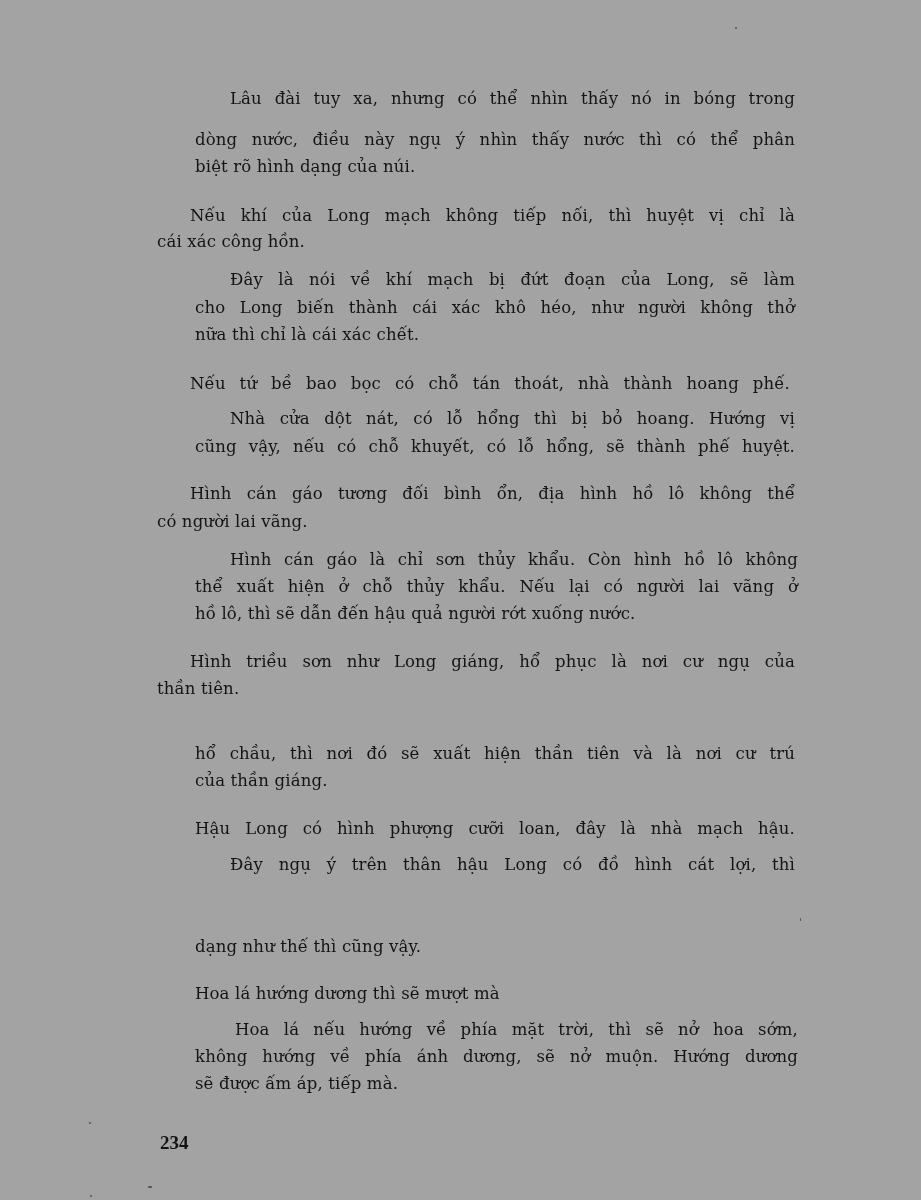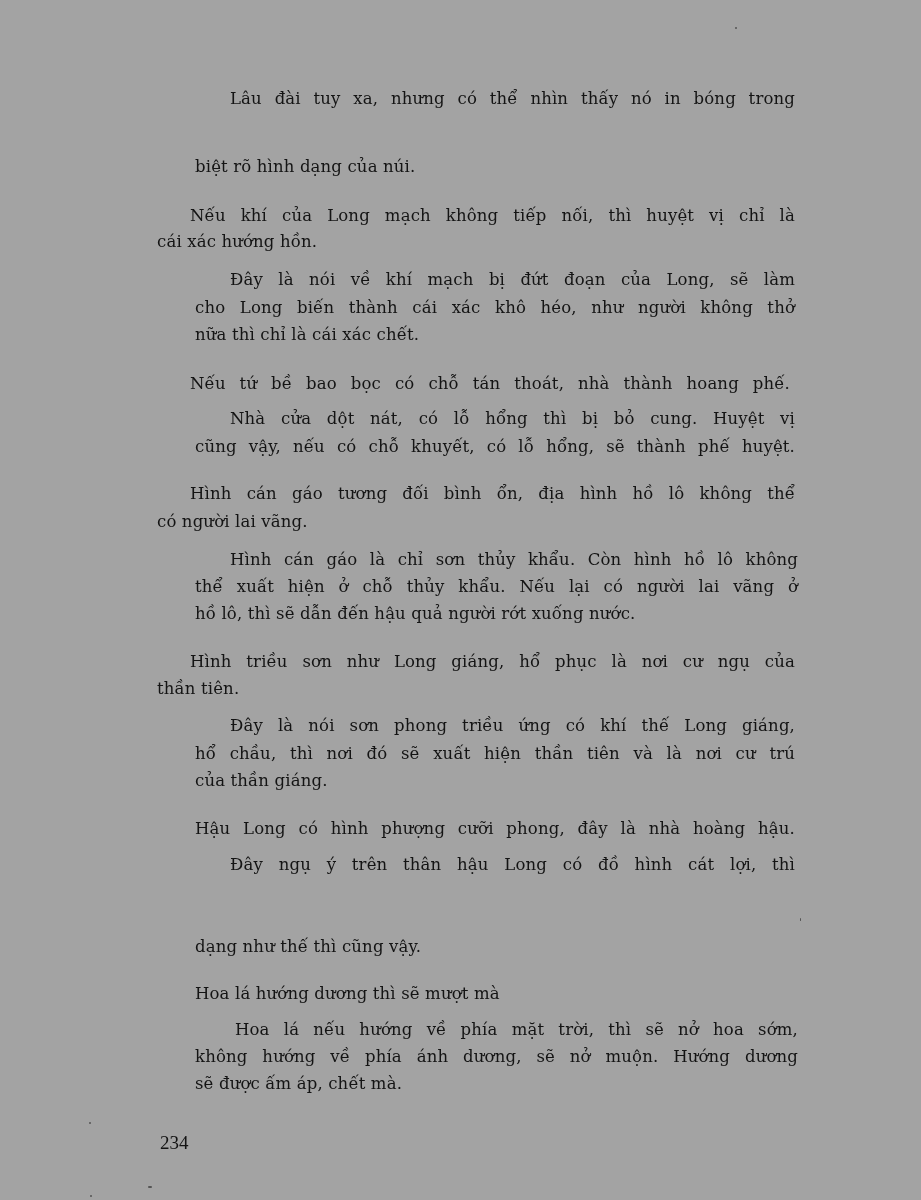--- a/index.html
+++ b/index.html
@@ -2,68 +2,68 @@
 <html><head>
 <meta charset="utf-8">
 <style>
   html, body { margin: 0; padding: 0; background: #ffffff; }
   body { width: 921px; height: 1200px; position: relative; overflow: hidden;
          font-family: "DejaVu Serif", "Liberation Serif", serif; color: #141414; }
   .page { position: absolute; left: 0; top: 0; width: 921px; height: 1200px; background: #a3a3a3; padding-left: 10px; }
   .line { position: absolute; white-space: nowrap; font-size: 16.5px; line-height: 20px;
           letter-spacing: 0.15px; }
   .just { text-align: justify; text-align-last: justify; }
-  .pnum { position: absolute; left: 160px; top: 1132px; font-size: 19px; font-weight: normal;
+  .pnum { position: absolute; left: 160px; top: 1132px; font-size: 19px; font-weight: bold;
           font-family: "Liberation Serif", serif; }
   .speck { position: absolute; width: 2px; height: 2px; background: #555; border-radius: 1px; }
 </style>
 </head>
 <body>
 
 <div class="page">
 
   <div class="line just" style="left:230px;top:89px;width:565px">Lâu đài tuy xa, nhưng có thể nhìn thấy nó in bóng trong</div>
+  <div class="line just" style="left:195px;top:130px;width:600px">dòng nước, điều này ngụ ý nhìn thấy nước thì có thể phân</div>
   <div class="line" style="left:195px;top:157px">biệt rõ hình dạng của núi.</div>
 
   <div class="line just" style="left:190px;top:206px;width:605px">Nếu khí của Long mạch không tiếp nối, thì huyệt vị chỉ là</div>
-  <div class="line" style="left:157px;top:232px">cái xác hướng hồn.</div>
+  <div class="line" style="left:157px;top:232px">cái xác công hồn.</div>
 
   <div class="line just" style="left:230px;top:270px;width:565px">Đây là nói về khí mạch bị đứt đoạn của Long, sẽ làm</div>
   <div class="line just" style="left:195px;top:298px;width:600px">cho Long biến thành cái xác khô héo, như người không thở</div>
   <div class="line" style="left:195px;top:325px">nữa thì chỉ là cái xác chết.</div>
 
   <div class="line just" style="left:190px;top:374px;width:600px">Nếu tứ bề bao bọc có chỗ tán thoát, nhà thành hoang phế.</div>
 
-  <div class="line just" style="left:230px;top:409px;width:565px">Nhà cửa dột nát, có lỗ hổng thì bị bỏ cung. Huyệt vị</div>
+  <div class="line just" style="left:230px;top:409px;width:565px">Nhà cửa dột nát, có lỗ hổng thì bị bỏ hoang. Hướng vị</div>
   <div class="line just" style="left:195px;top:437px;width:600px">cũng vậy, nếu có chỗ khuyết, có lỗ hổng, sẽ thành phế huyệt.</div>
 
   <div class="line just" style="left:190px;top:484px;width:605px">Hình cán gáo tương đối bình ổn, địa hình hồ lô không thể</div>
   <div class="line" style="left:157px;top:512px">có người lai vãng.</div>
 
   <div class="line just" style="left:230px;top:550px;width:568px">Hình cán gáo là chỉ sơn thủy khẩu. Còn hình hồ lô không</div>
   <div class="line" style="left:195px;top:604px">hồ lô, thì sẽ dẫn đến hậu quả người rớt xuống nước.</div>
   <div class="line just" style="left:195px;top:577px;width:603px">thể xuất hiện ở chỗ thủy khẩu. Nếu lại có người lai vãng ở</div>
 
   <div class="line just" style="left:190px;top:652px;width:605px">Hình triều sơn như Long giáng, hổ phục là nơi cư ngụ của</div>
   <div class="line" style="left:157px;top:679px">thần tiên.</div>
 
-  <div class="line just" style="left:230px;top:716px;width:565px">Đây là nói sơn phong triều ứng có khí thế Long giáng,</div>
   <div class="line just" style="left:195px;top:744px;width:600px">hổ chầu, thì nơi đó sẽ xuất hiện thần tiên và là nơi cư trú</div>
   <div class="line" style="left:195px;top:771px">của thần giáng.</div>
 
-  <div class="line just" style="left:195px;top:819px;width:600px">Hậu Long có hình phượng cưỡi phong, đây là nhà hoàng hậu.</div>
+  <div class="line just" style="left:195px;top:819px;width:600px">Hậu Long có hình phượng cưỡi loan, đây là nhà mạch hậu.</div>
 
   <div class="line just" style="left:230px;top:855px;width:565px">Đây ngụ ý trên thân hậu Long có đồ hình cát lợi, thì</div>
   <div class="line" style="left:195px;top:937px">dạng như thế thì cũng vậy.</div>
 
   <div class="line" style="left:195px;top:984px">Hoa lá hướng dương thì sẽ mượt mà</div>
 
   <div class="line just" style="left:235px;top:1020px;width:563px">Hoa lá nếu hướng về phía mặt trời, thì sẽ nở hoa sớm,</div>
   <div class="line just" style="left:195px;top:1047px;width:603px">không hướng về phía ánh dương, sẽ nở muộn. Hướng dương</div>
-  <div class="line" style="left:195px;top:1074px">sẽ được ấm áp, chết mà.</div>
+  <div class="line" style="left:195px;top:1074px">sẽ được ấm áp, tiếp mà.</div>
 
   <div class="pnum">234</div>
 
   <div class="speck" style="left:735px;top:27px"></div>
   <div class="speck" style="left:89px;top:1122px"></div>
   <div class="speck" style="left:148px;top:1186px;width:4px"></div>
   <div class="speck" style="left:90px;top:1195px"></div>
   <div class="speck" style="left:800px;top:918px;width:1px;height:3px"></div>
 </div>
 

